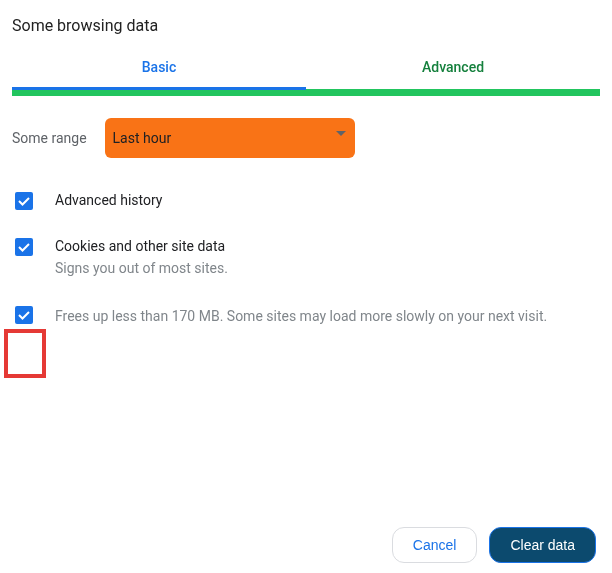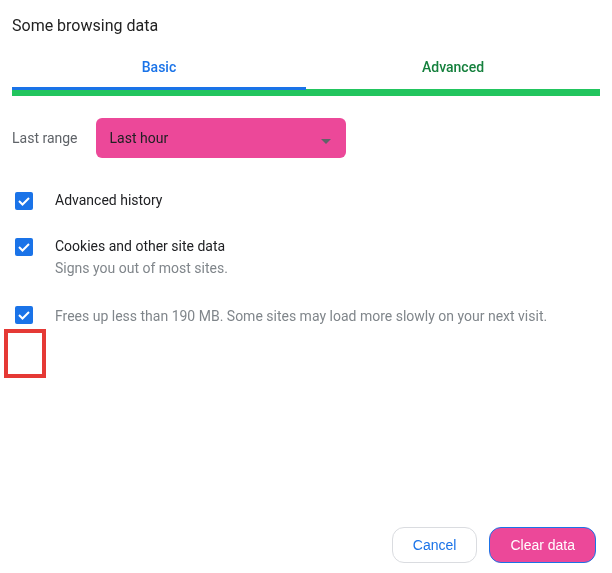--- a/index.html
+++ b/index.html
@@ -48,26 +48,26 @@
       display: flex;
       align-items: center;
       gap: 18px;
       margin-bottom: 32px;
     }
     .time-range-label {
       font-size: 14px;
       color: #5f6368;
     }
     .time-range-select {
-      background: #ec4899;
+      background: #f97316;
       border: none;
       border-radius: 6px;
-      padding: 12px 14px;
-      display: flex;
-      align-items: flex-end;
+      padding: 12px 8px;
+      display: flex;
+      align-items: flex-start;
       justify-content: space-between;
       width: 250px;
       cursor: pointer;
     }
     .time-range-value {
       font-size: 14px;
       color: #202124;
     }
     .dropdown-icon svg {
       display: block;
@@ -129,39 +129,39 @@
       font-weight: 500;
       border-radius: 12px;
       cursor: pointer;
     }
     .btn-cancel {
       background: #fff;
       color: #1a73e8;
       border: 1px solid #dadce0;
     }
     .btn-clear {
-      background: #ec4899;
+      background: #0c4a6e;
       color: #fff;
       border: 1px solid #1a73e8;
     }
   </style>
 </head>
 <body>
 
 <div class="dialog">
   <div class="dialog-title">Some browsing data</div>
 
   <div class="tabs">
     <div class="tab active">Basic</div>
     <div class="tab">Advanced</div>
   </div>
 
   <div class="body">
     <div class="time-range-row">
-      <span class="time-range-label">Last range</span>
+      <span class="time-range-label">Some range</span>
       <div class="time-range-select">
         <span class="time-range-value">Last hour</span>
         <span class="dropdown-icon">
           <svg width="12" height="8" viewBox="0 0 12 8">
               <path d="M1 1 L6 6 L11 1" fill="#5f6368"></path>
             </svg>
         </span>
       </div>
     </div>
 
@@ -188,21 +188,21 @@
       </div>
     </div>
 
     <div class="option-row">
       <div class="checkbox">
         <svg width="14" height="14" viewBox="0 0 14 14">
             <path d="M2 7 L5.5 10.5 L12 4" stroke="#fff" stroke-width="2" fill="none"></path>
           </svg>
       </div>
       <div class="option-text">
-        <div class="option-desc">Frees up less than 190 MB. Some sites may load more slowly on your next visit.</div>
+        <div class="option-desc">Frees up less than 170 MB. Some sites may load more slowly on your next visit.</div>
       </div>
     </div>
   </div>
 </div>
 
 <div class="highlight-box"></div>
 
 <div class="footer">
   <button class="btn btn-cancel">Cancel</button>
   <button class="btn btn-clear">Clear data</button>

